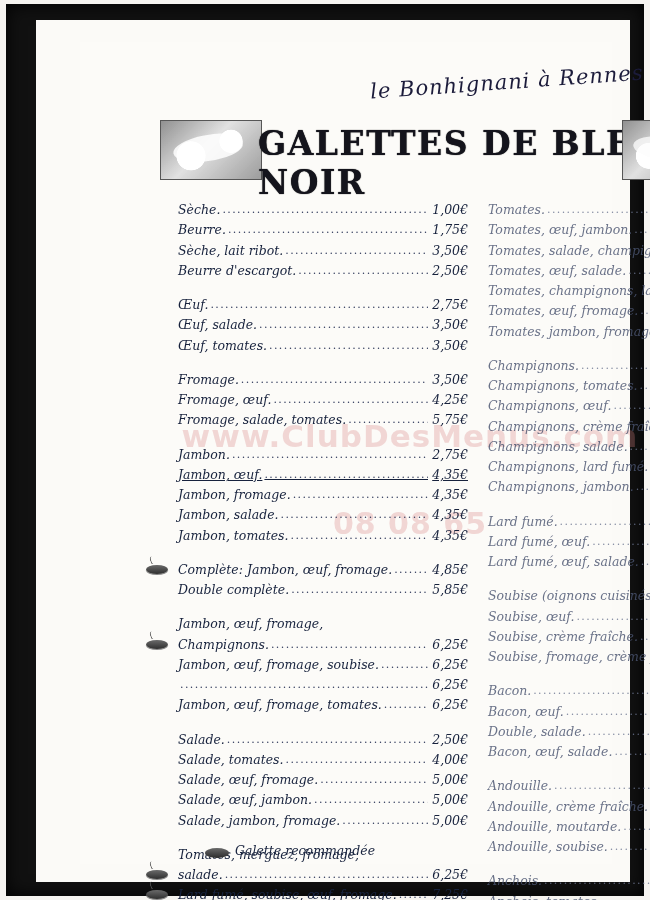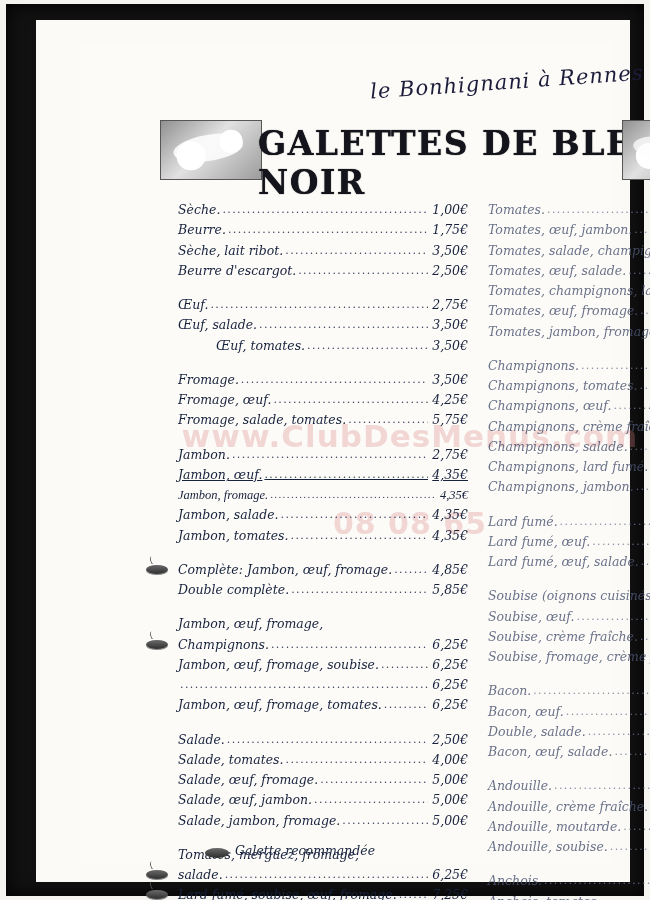--- a/index.html
+++ b/index.html
@@ -236,21 +236,21 @@
                 <div class="row" style="position: relative;">
                   <span class="name">Œuf.</span>
                   <span class="dots">........................................................................</span>
                   <span class="price">2,75€</span>
                 </div>
                 <div class="row" style="position: relative;">
                   <span class="name">Œuf, salade.</span>
                   <span class="dots">........................................................................</span>
                   <span class="price">3,50€</span>
                 </div>
-                <div class="row" style="position: relative; margin-left: 38px;">
+                <div class="row" style="position: relative;">
                   <span class="name">Œuf, tomates.</span>
                   <span class="dots">........................................................................</span>
                   <span class="price">3,50€</span>
                 </div>
               </div>
               <div class="group">
                 <div class="row" style="position: relative;">
                   <span class="name">Fromage.</span>
                   <span class="dots">........................................................................</span>
                   <span class="price">3,50€</span>
@@ -270,21 +270,21 @@
                 <div class="row" style="position: relative;">
                   <span class="name">Jambon.</span>
                   <span class="dots">........................................................................</span>
                   <span class="price">2,75€</span>
                 </div>
                 <div class="row" style="position: relative; text-decoration: underline;">
                   <span class="name">Jambon, œuf.</span>
                   <span class="dots">........................................................................</span>
                   <span class="price">4,35€</span>
                 </div>
-                <div class="row" style="position: relative; font-family: Liberation Serif, serif;">
+                <div class="row" style="position: relative;">
                   <span class="name">Jambon, fromage.</span>
                   <span class="dots">........................................................................</span>
                   <span class="price">4,35€</span>
                 </div>
                 <div class="row" style="position: relative;">
                   <span class="name">Jambon, salade.</span>
                   <span class="dots">........................................................................</span>
                   <span class="price">4,35€</span>
                 </div>
                 <div class="row" style="position: relative;">

